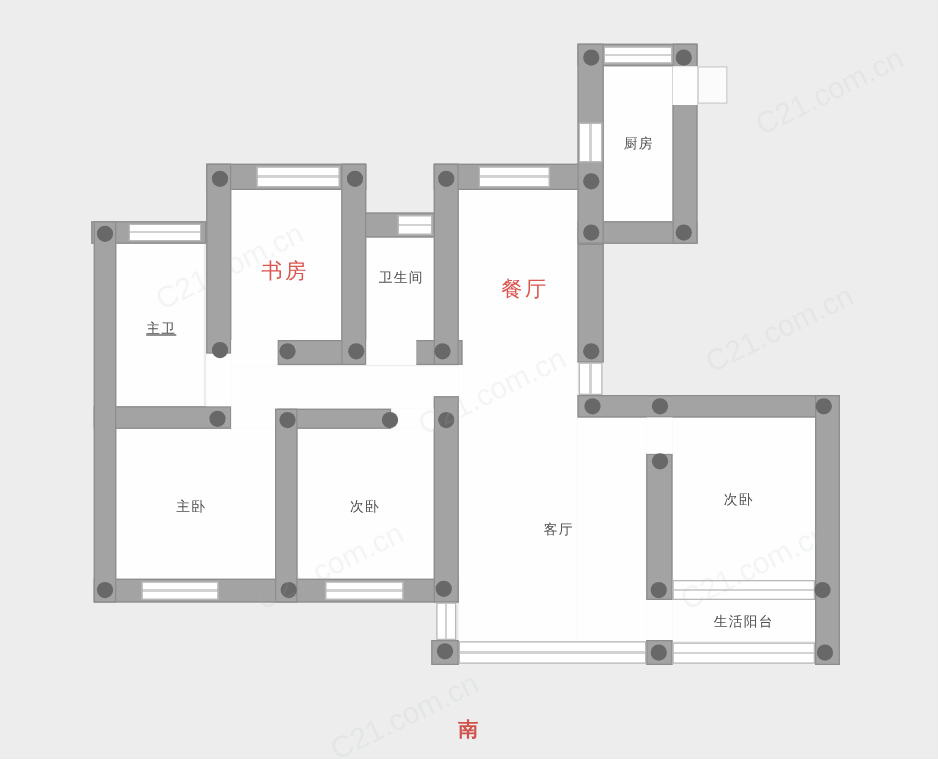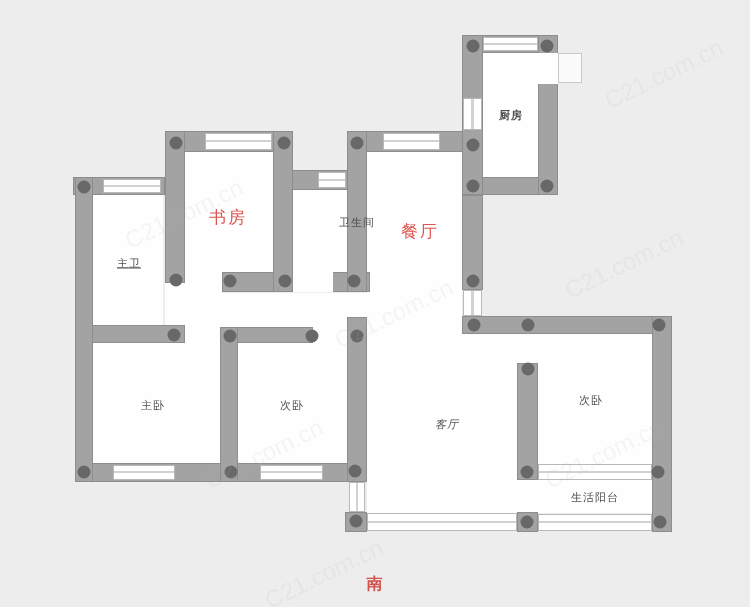--- a/index.html
+++ b/index.html
@@ -116,27 +116,27 @@
       <div class="dot" style="left: 231px; top: 472px;"></div>
       <div class="dot" style="left: 355px; top: 471px;"></div>
       <div class="dot" style="left: 527px; top: 472px;"></div>
       <div class="dot" style="left: 658px; top: 472px;"></div>
       <div class="dot" style="left: 356px; top: 521px;"></div>
       <div class="dot" style="left: 527px; top: 522px;"></div>
       <div class="dot" style="left: 660px; top: 522px;"></div>
     </div>
   <div id="layer-labels">
       <div class="room-label em" style="left: 228px; top: 217px;">书房</div>
-      <div class="room-label" style="left: 321px; top: 222px; margin-left: 36px;">卫生间</div>
+      <div class="room-label" style="left: 321px; top: 222px;">卫生间</div>
       <div class="room-label em" style="left: 420px; top: 231px;">餐厅</div>
-      <div class="room-label" style="left: 511px; top: 115px; font-weight: bold;">厨房</div>
+      <div class="room-label" style="left: 511px; top: 115px;">厨房</div>
       <div class="room-label" style="left: 129px; top: 263px; text-decoration: underline;">主卫</div>
       <div class="room-label" style="left: 153px; top: 405px;">主卧</div>
       <div class="room-label" style="left: 292px; top: 405px;">次卧</div>
-      <div class="room-label" style="left: 447px; top: 424px; font-style: italic;">客厅</div>
+      <div class="room-label" style="left: 447px; top: 424px;">客厅</div>
       <div class="room-label" style="left: 591px; top: 400px;">次卧</div>
       <div class="room-label" style="left: 595px; top: 497px;">生活阳台</div>
     </div>
   <div class="compass" style="left: 375px; top: 584px;">南</div>
   <div id="layer-watermarks">
       <div class="wm" style="left: 120px; top: 200px;">C21.com.cn</div>
       <div class="wm" style="left: 330px; top: 300px;">C21.com.cn</div>
       <div class="wm" style="left: 560px; top: 250px;">C21.com.cn</div>
       <div class="wm" style="left: 200px; top: 440px;">C21.com.cn</div>
       <div class="wm" style="left: 540px; top: 440px;">C21.com.cn</div>

